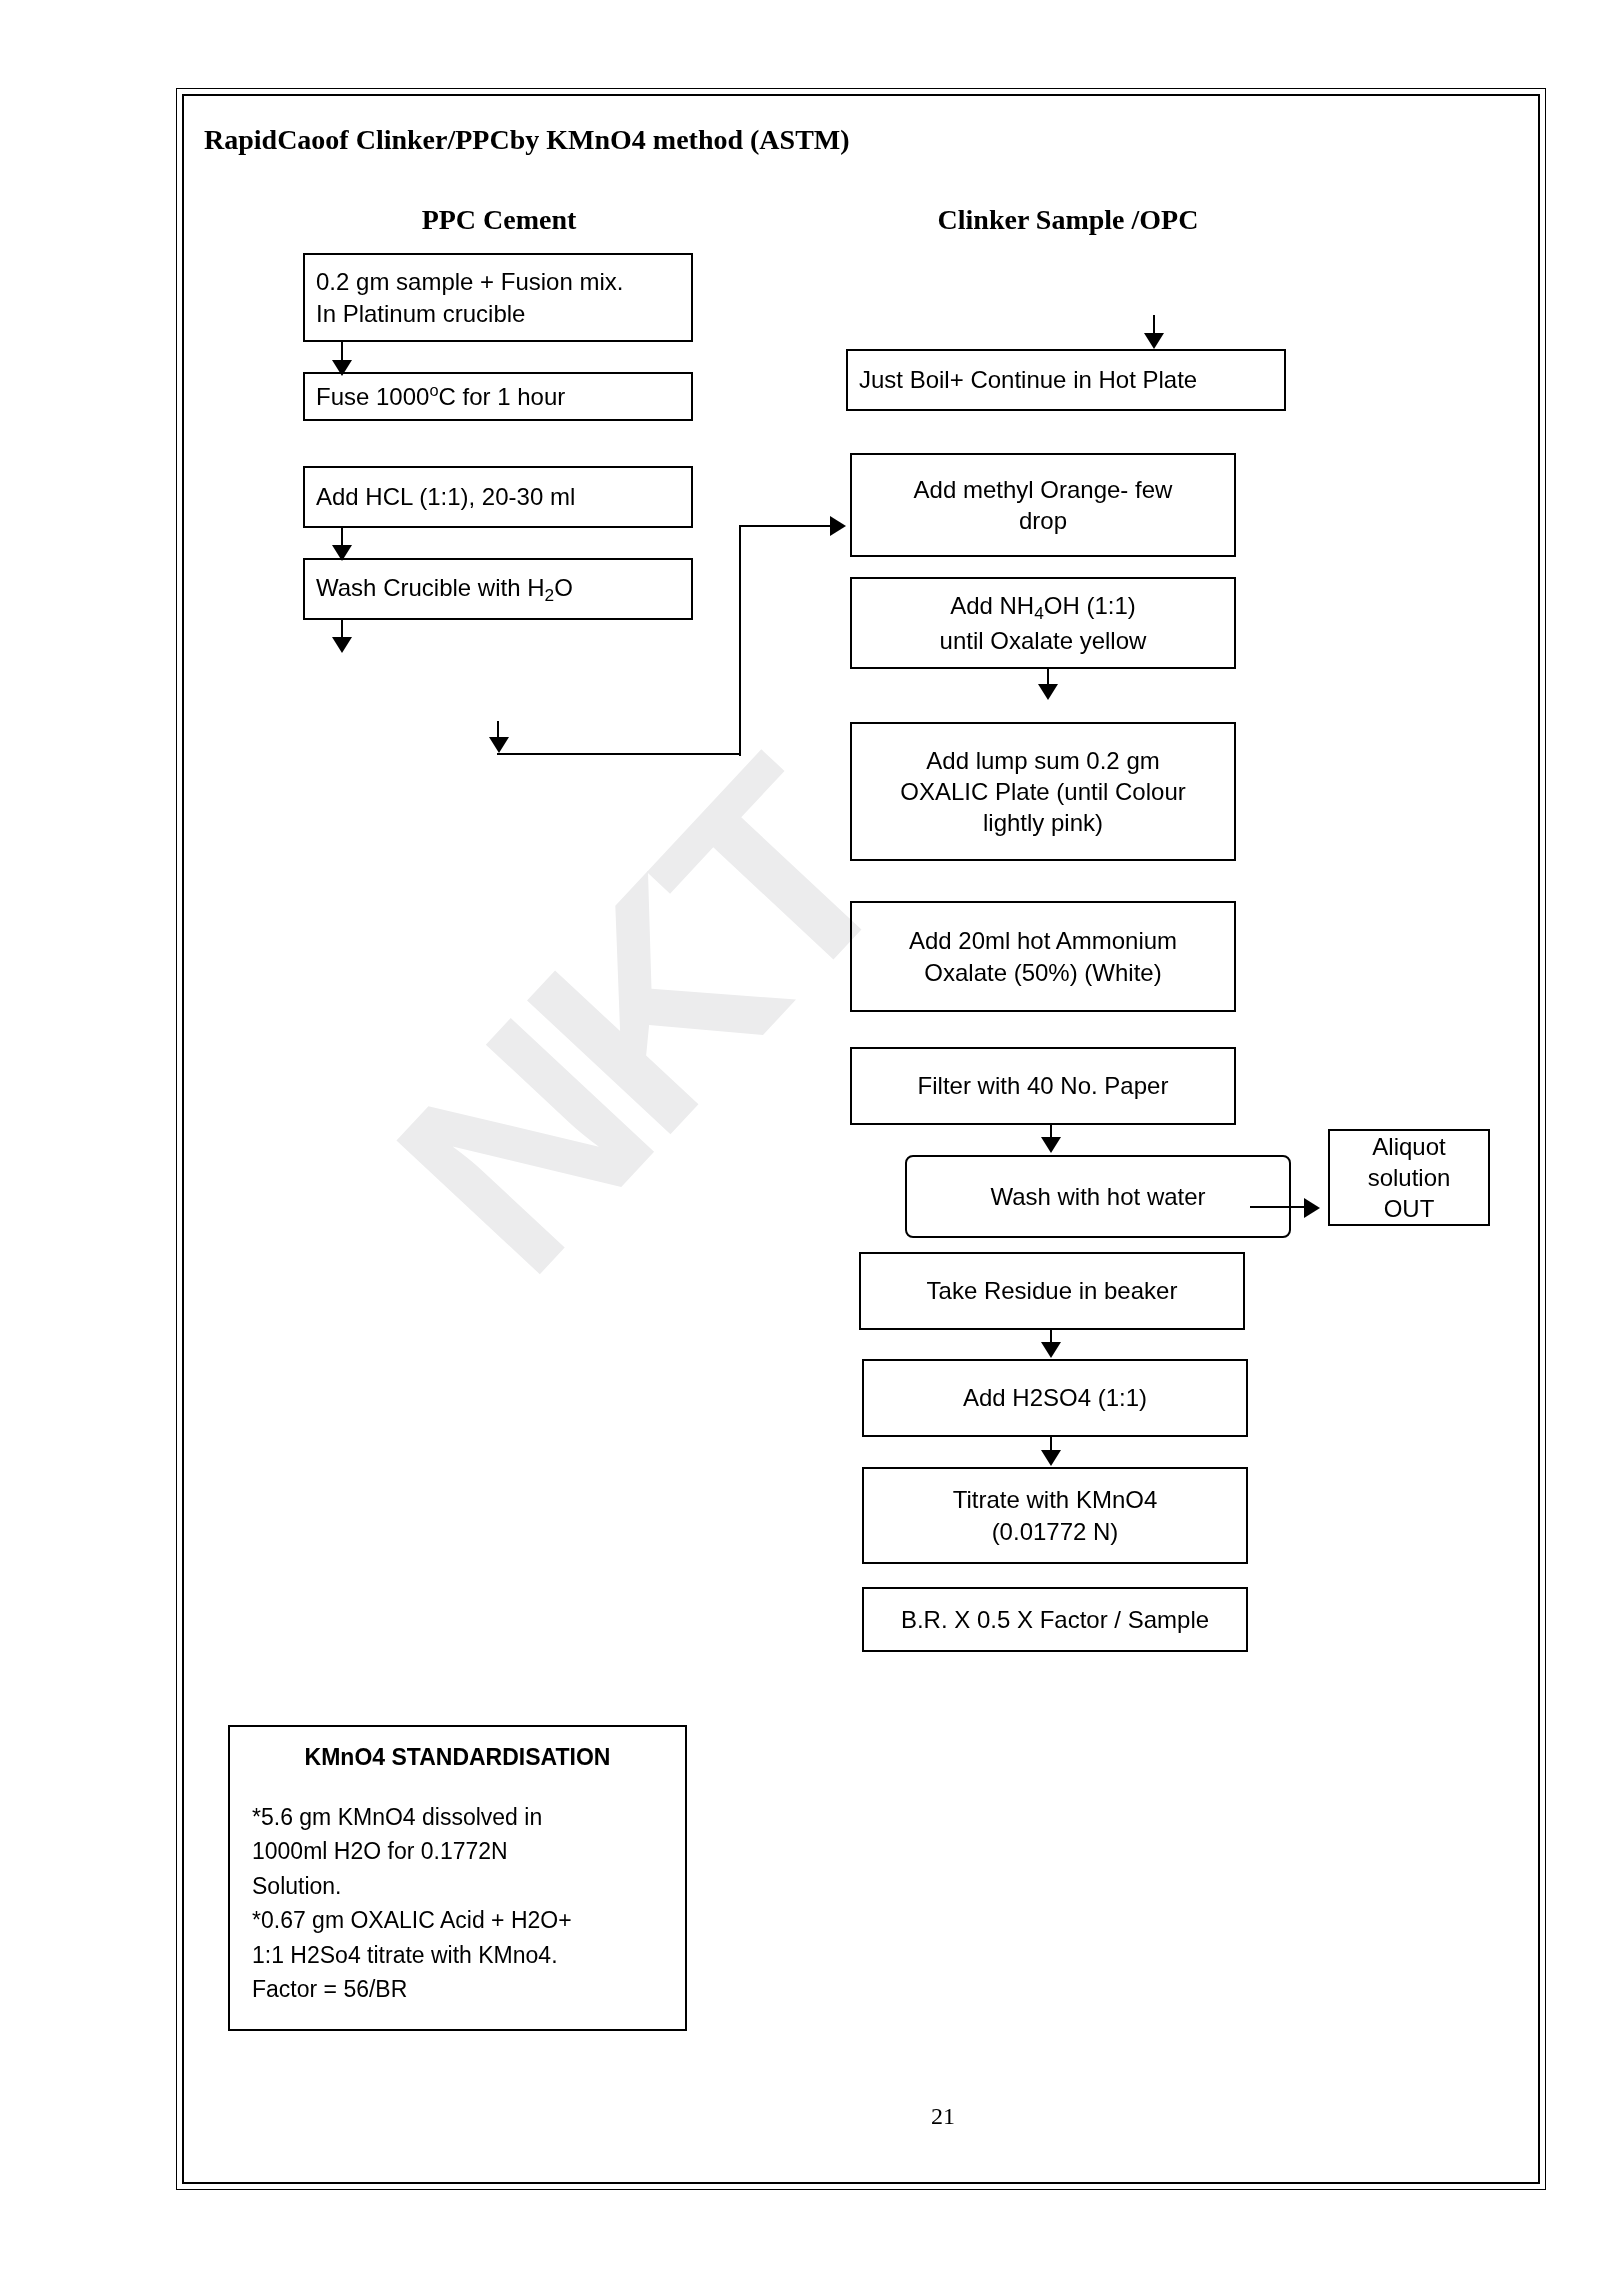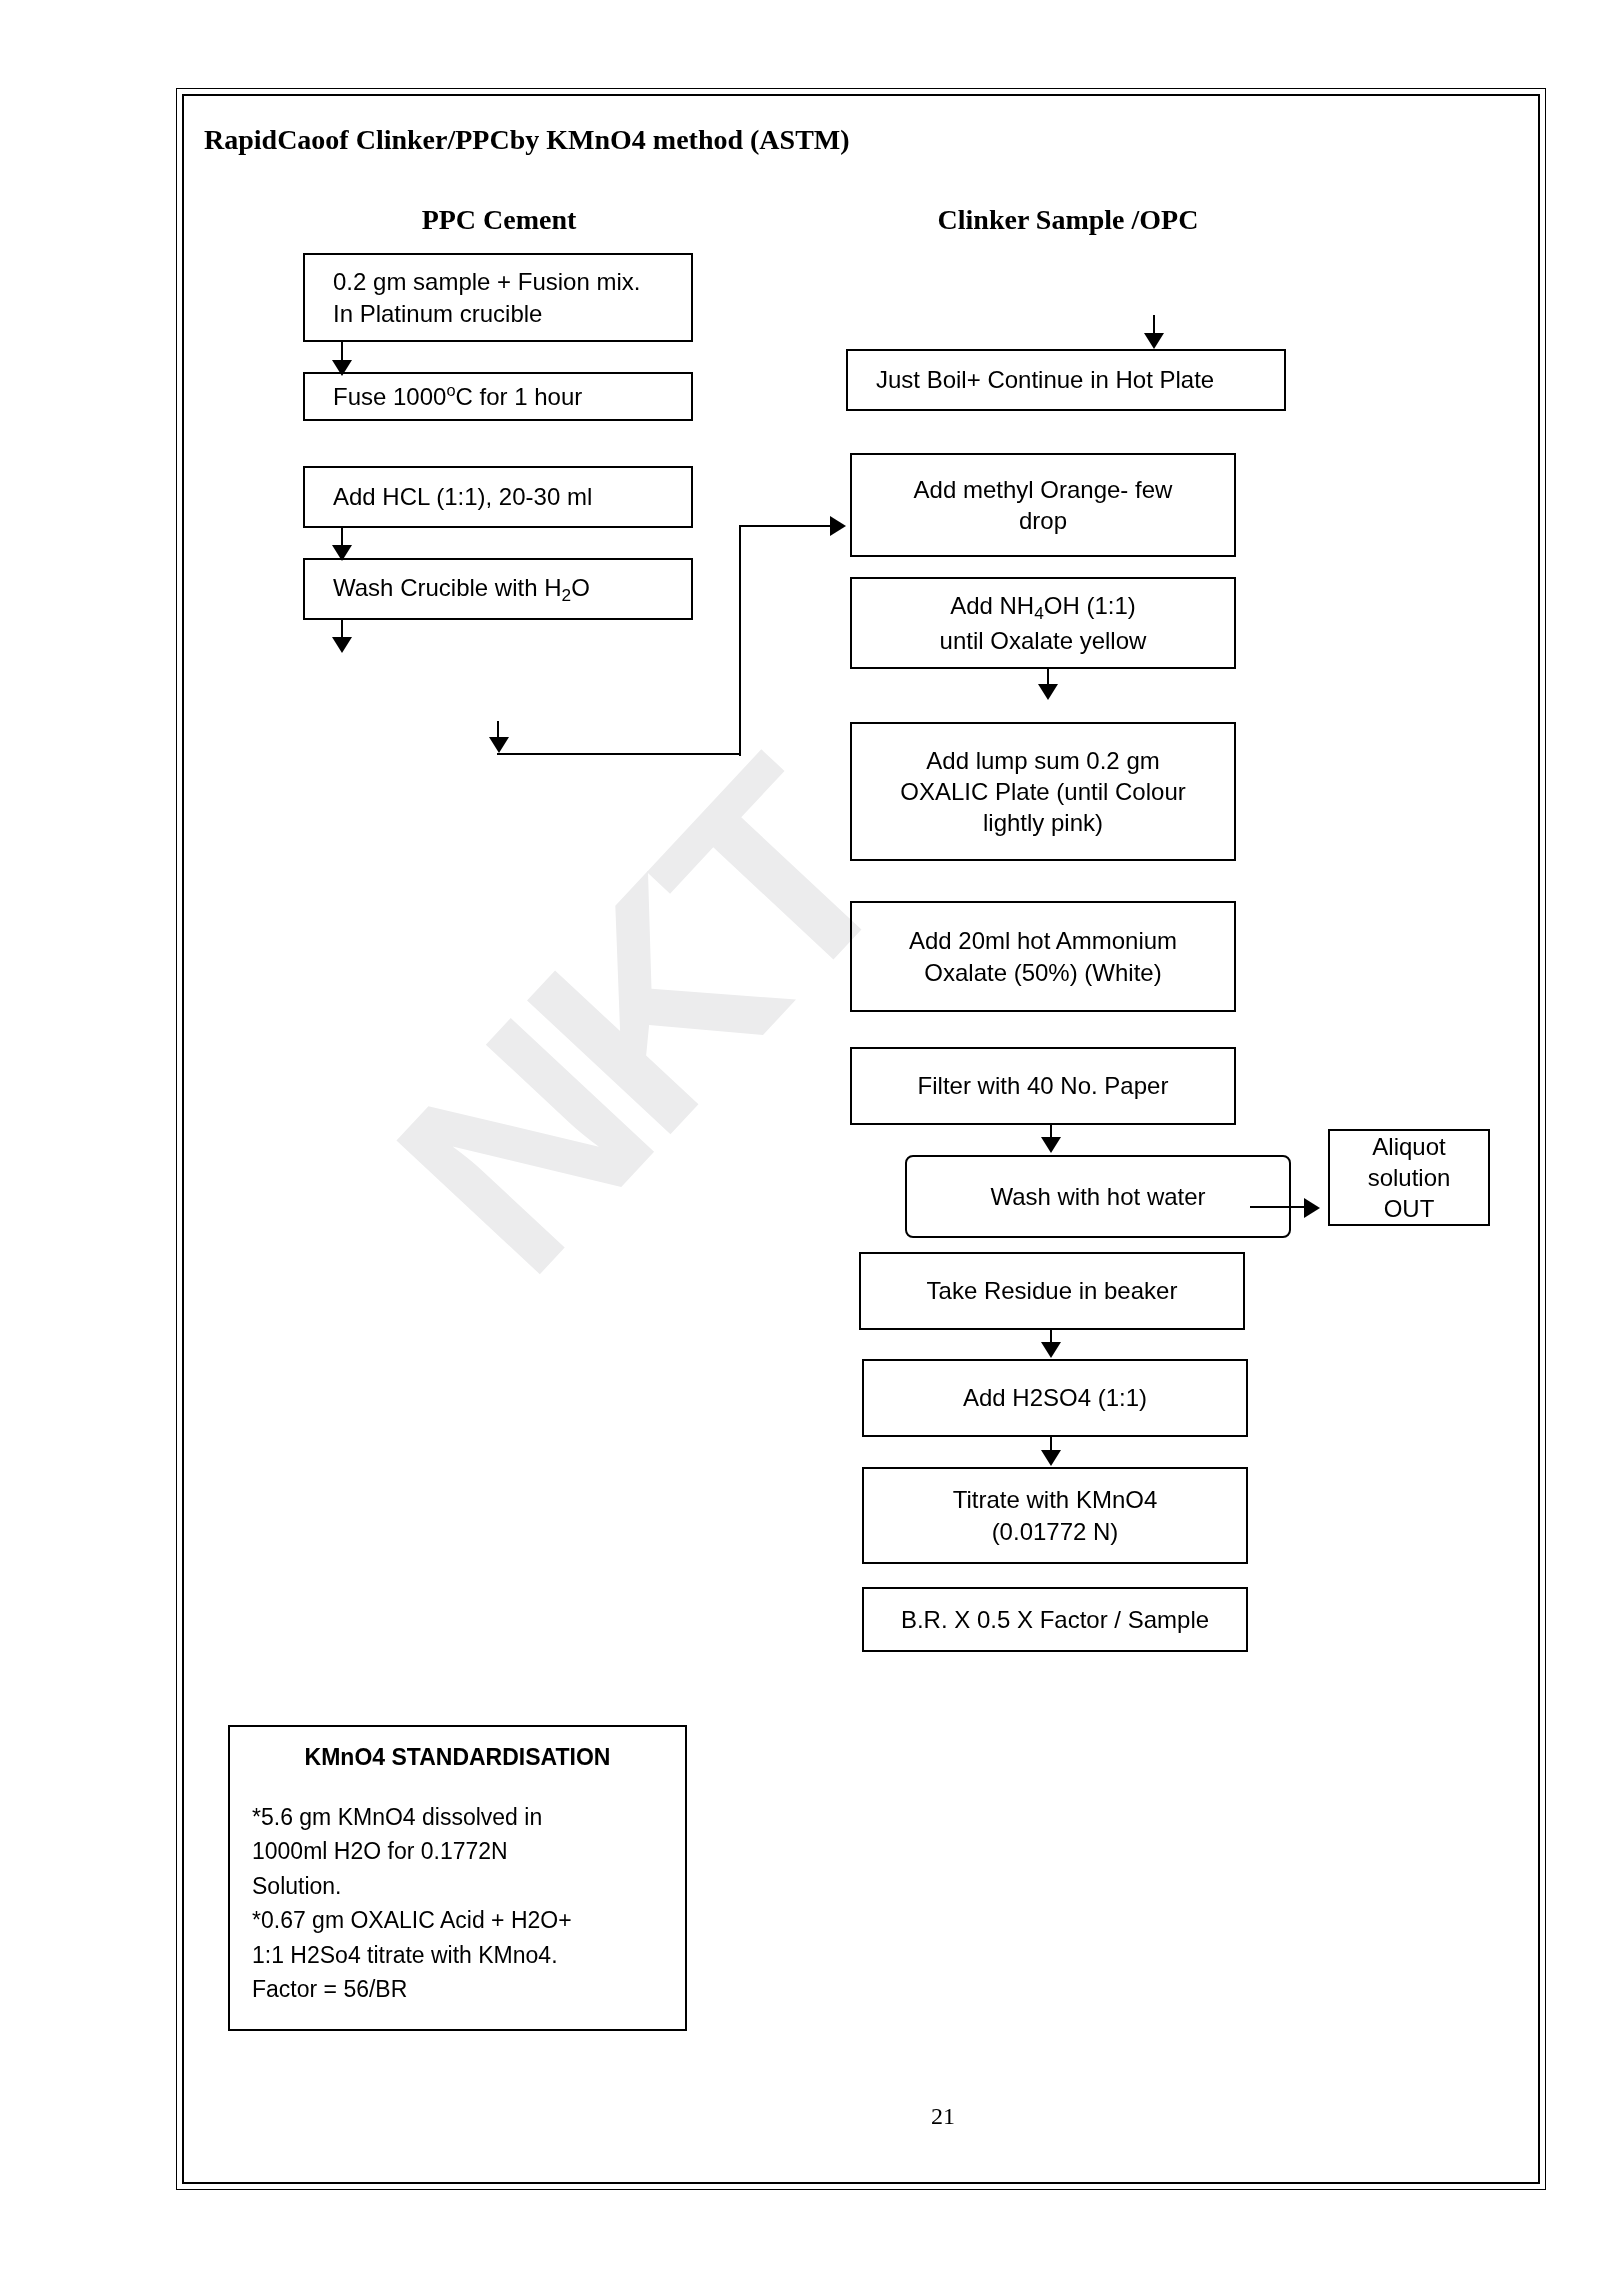--- a/index.html
+++ b/index.html
@@ -91,21 +91,21 @@
     position: absolute;
     box-sizing: border-box;
     border: 2.4px solid #000000;
     background: transparent;
     display: flex;
     align-items: center;
     font-size: 24px;
     line-height: 1.30;
     z-index: 3;
   }
-  .fbox .txt { width: 100%; padding: 0 28px; }
+  .fbox .txt { width: 100%; padding: 0 11px; }
   .fbox.left-al .txt   { text-align: left; }
   .fbox.center-al .txt { text-align: center; }
 
   sub { font-size: 0.72em; vertical-align: -0.30em; }
 
   
   .vline {
     position: absolute;
     width: 2.4px;
     background: #000000;

